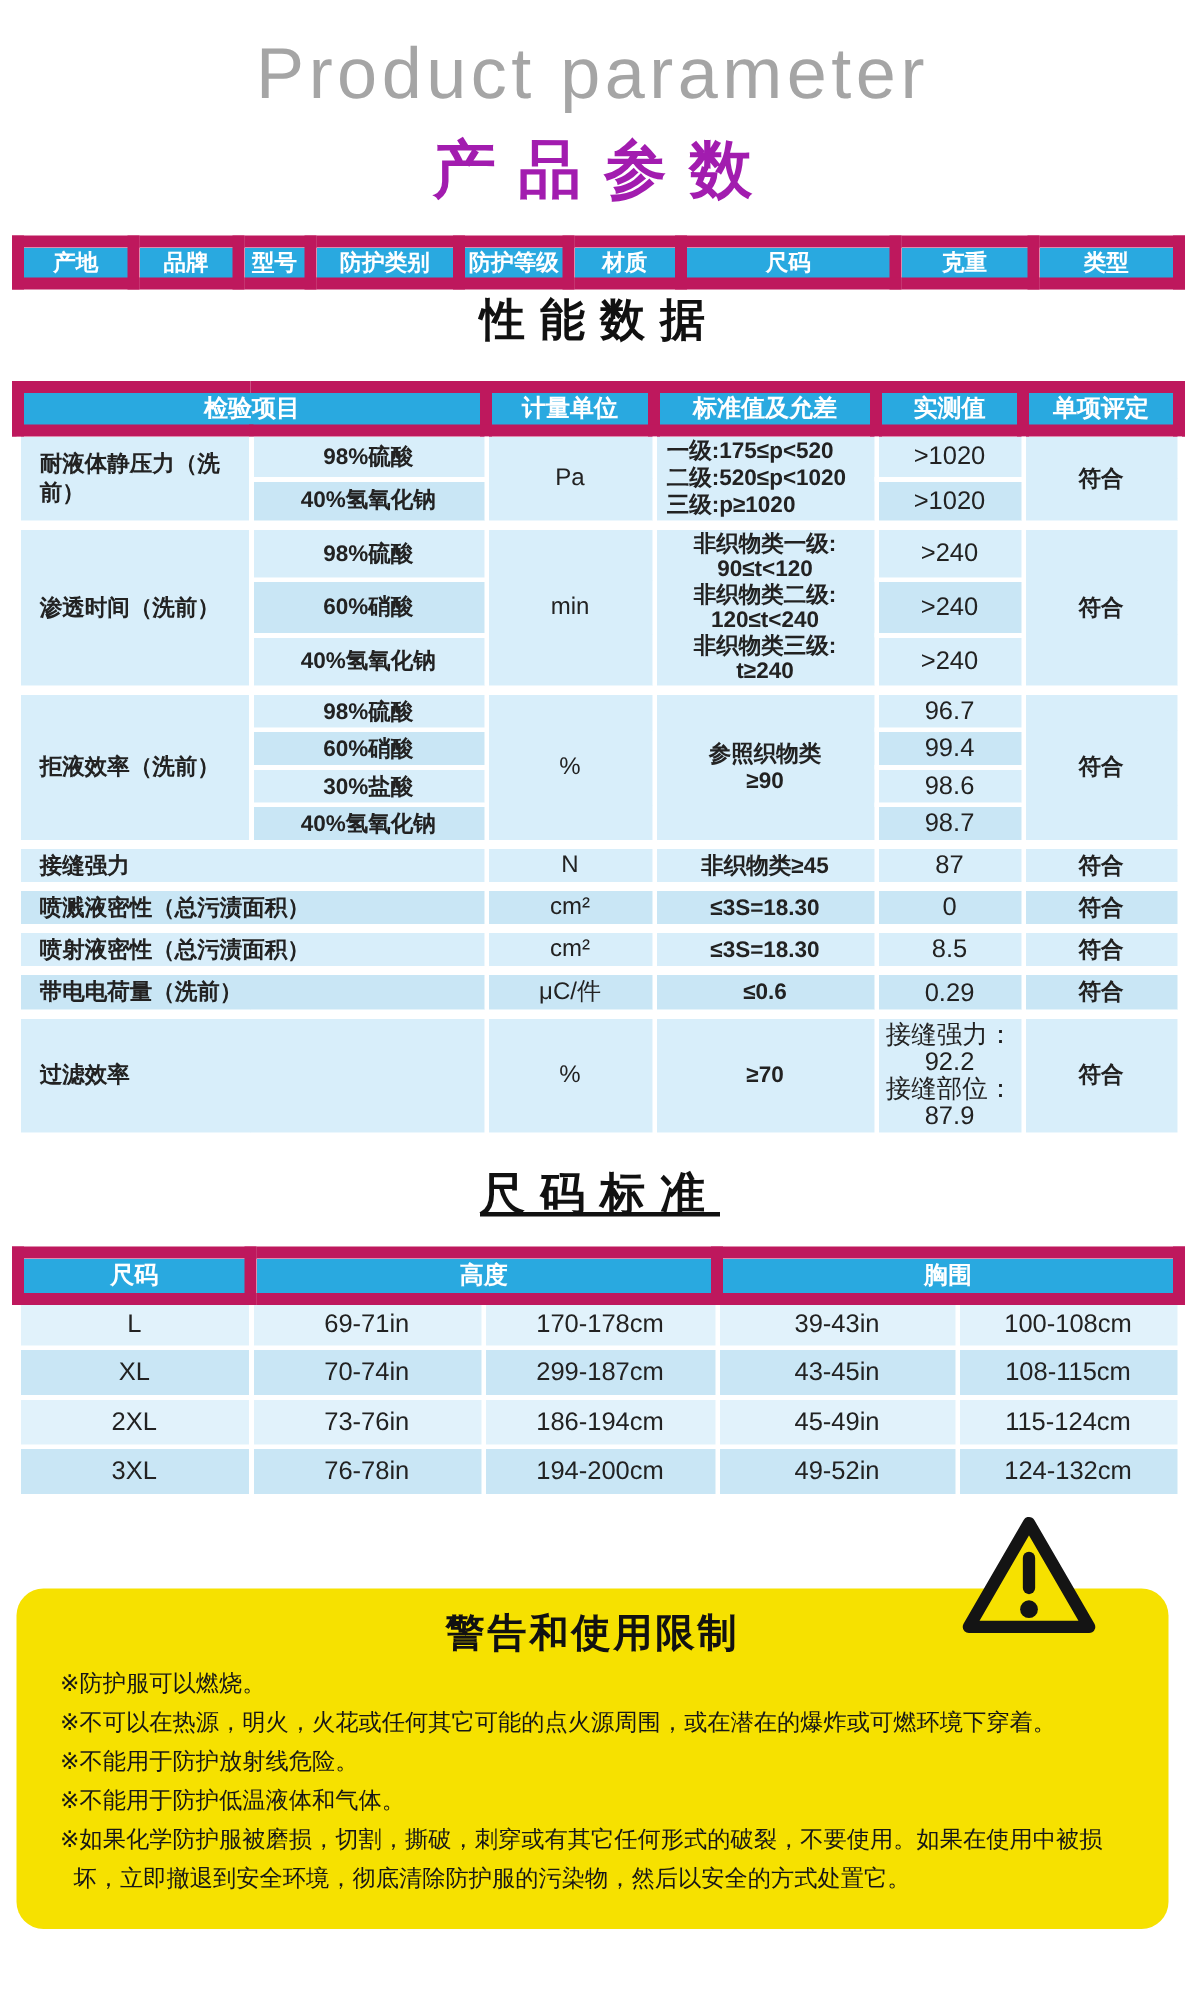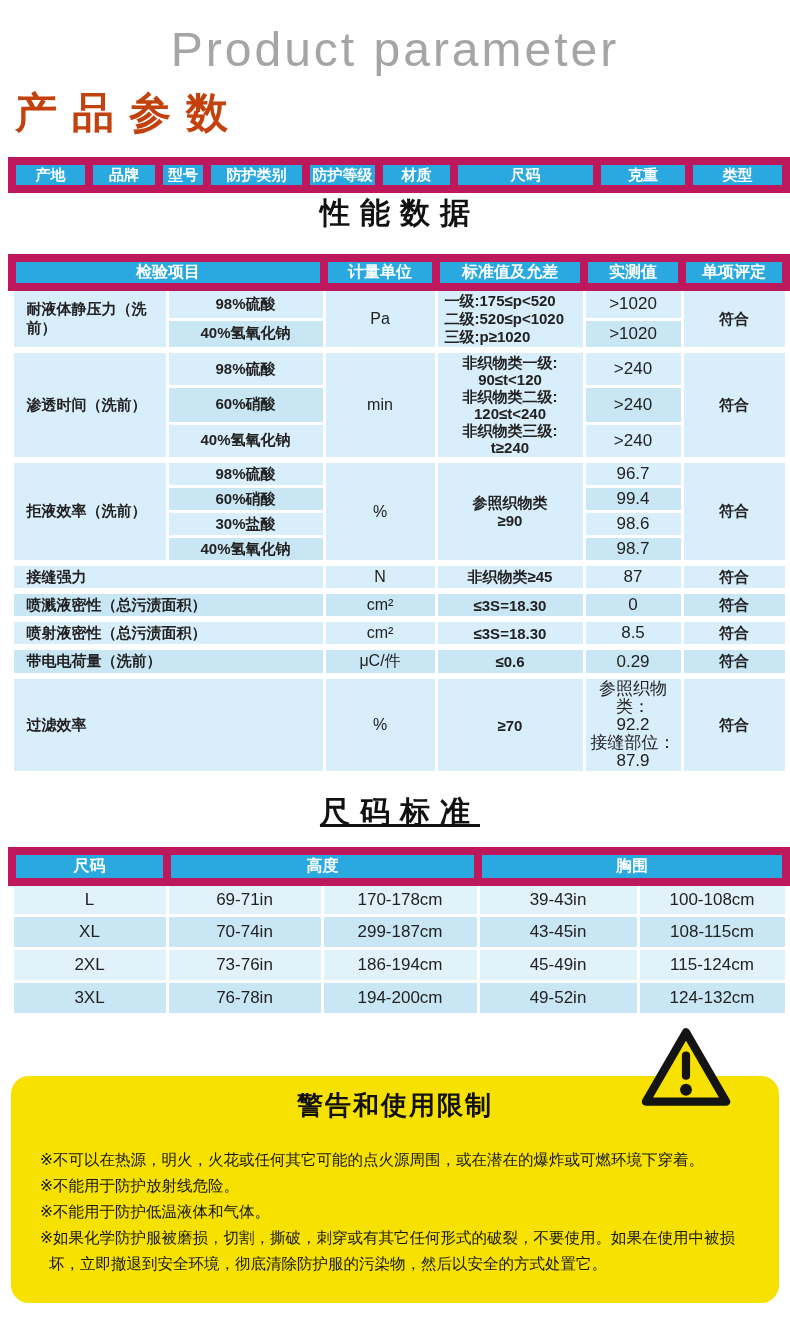--- a/index.html
+++ b/index.html
@@ -7,22 +7,22 @@
   body {
     width:790px; height:1331px; margin:0 auto; overflow:hidden;
     font-family:"Liberation Sans","DejaVu Sans",sans-serif; color:#1c1c1c;
   }
   
   .en-title {
     margin-top:22px; text-align:center;
     font-size:48px; font-weight:300; letter-spacing:3px; color:#a5a5a5;
   }
   .cn-title {
-    margin-top:8px; text-align:left;
-    font-size:42px; font-weight:900; letter-spacing:15px; text-indent:15px; color:#c2410c;
+    margin-top:8px; text-align:center;
+    font-size:42px; font-weight:900; letter-spacing:15px; text-indent:15px; color:#a21caf;
   }
   .section-title {
     text-align:center; font-size:30px; font-weight:600;
     letter-spacing:10px; text-indent:10px; color:#111;
   }
   .perf-title { }
   .size-title { margin-top:18px;text-decoration:underline; }
   
   table { border-collapse:collapse; table-layout:fixed; width:774px; margin-left:8px; background:#fff; }
   th, td { overflow:hidden; }
@@ -65,21 +65,21 @@
   }
   .size-table tr.dark td { background:#c9e6f5; }
   
   .warn-wrap { position:relative; margin-top:60px; }
   .warn-box {
     margin:0 11px; background:#f6e100; border-radius:18px;
     padding:12px 0 10px; min-height:227px;
   }
   .warn-title {
     text-align:center; font-size:26px; font-weight:800; color:#111; letter-spacing:2px;
-    margin-bottom:24px;
+    margin-bottom:4px;
   }
   .warn-item {
     font-size:15.5px; font-weight:500; color:#161616; line-height:26px;
     padding-left:38px; padding-right:14px; text-indent:-9px;
   }
   .warn-tri {
     position:absolute; top:-50px; right:58px; width:92px; height:82px;
   }
 </style>
 </head>
@@ -226,21 +226,21 @@
     <td class="unit dark">μC/件</td>
     <td class="std dark">≤0.6</td>
     <td class="num dark">0.29</td>
     <td class="verdict dark">符合</td>
   </tr>
   <tr class="h78 gsep">
     <td class="label" colspan="2">过滤效率</td>
     <td class="unit">%</td>
     <td class="std">≥70</td>
     <td class="num">
-      <span class="ln">参照织物类：</span>
+      <span class="ln">接缝强力：</span>
       <span class="ln">92.2</span>
       <span class="ln">接缝部位：</span>
       <span class="ln">87.9</span>
     </td>
     <td class="verdict">符合</td>
   </tr>
 </tbody>
   </table>
 
 <div class="section-title size-title">尺码标准</div>
@@ -291,19 +291,20 @@
   </table>
 
 <div class="warn-wrap">
   <svg class="warn-tri" viewBox="0 0 100 90" aria-hidden="true">
     <path d="M50 7 L94 83 L6 83 Z" fill="#f6e100" stroke="#141414" stroke-width="9" stroke-linejoin="round"></path>
     <rect x="45.5" y="28" width="9" height="31" rx="4.5" fill="#141414"></rect>
     <circle cx="50" cy="70" r="6.5" fill="#141414"></circle>
   </svg>
   <div class="warn-box">
     <div class="warn-title">警告和使用限制</div>
+    <div class="warn-item">※防护服可以燃烧。</div>
     <div class="warn-item">※不可以在热源，明火，火花或任何其它可能的点火源周围，或在潜在的爆炸或可燃环境下穿着。</div>
     <div class="warn-item">※不能用于防护放射线危险。</div>
     <div class="warn-item">※不能用于防护低温液体和气体。</div>
     <div class="warn-item">※如果化学防护服被磨损，切割，撕破，刺穿或有其它任何形式的破裂，不要使用。如果在使用中被损坏，立即撤退到安全环境，彻底清除防护服的污染物，然后以安全的方式处置它。</div>
 
   </div>
 </div>
 
 </body></html>

